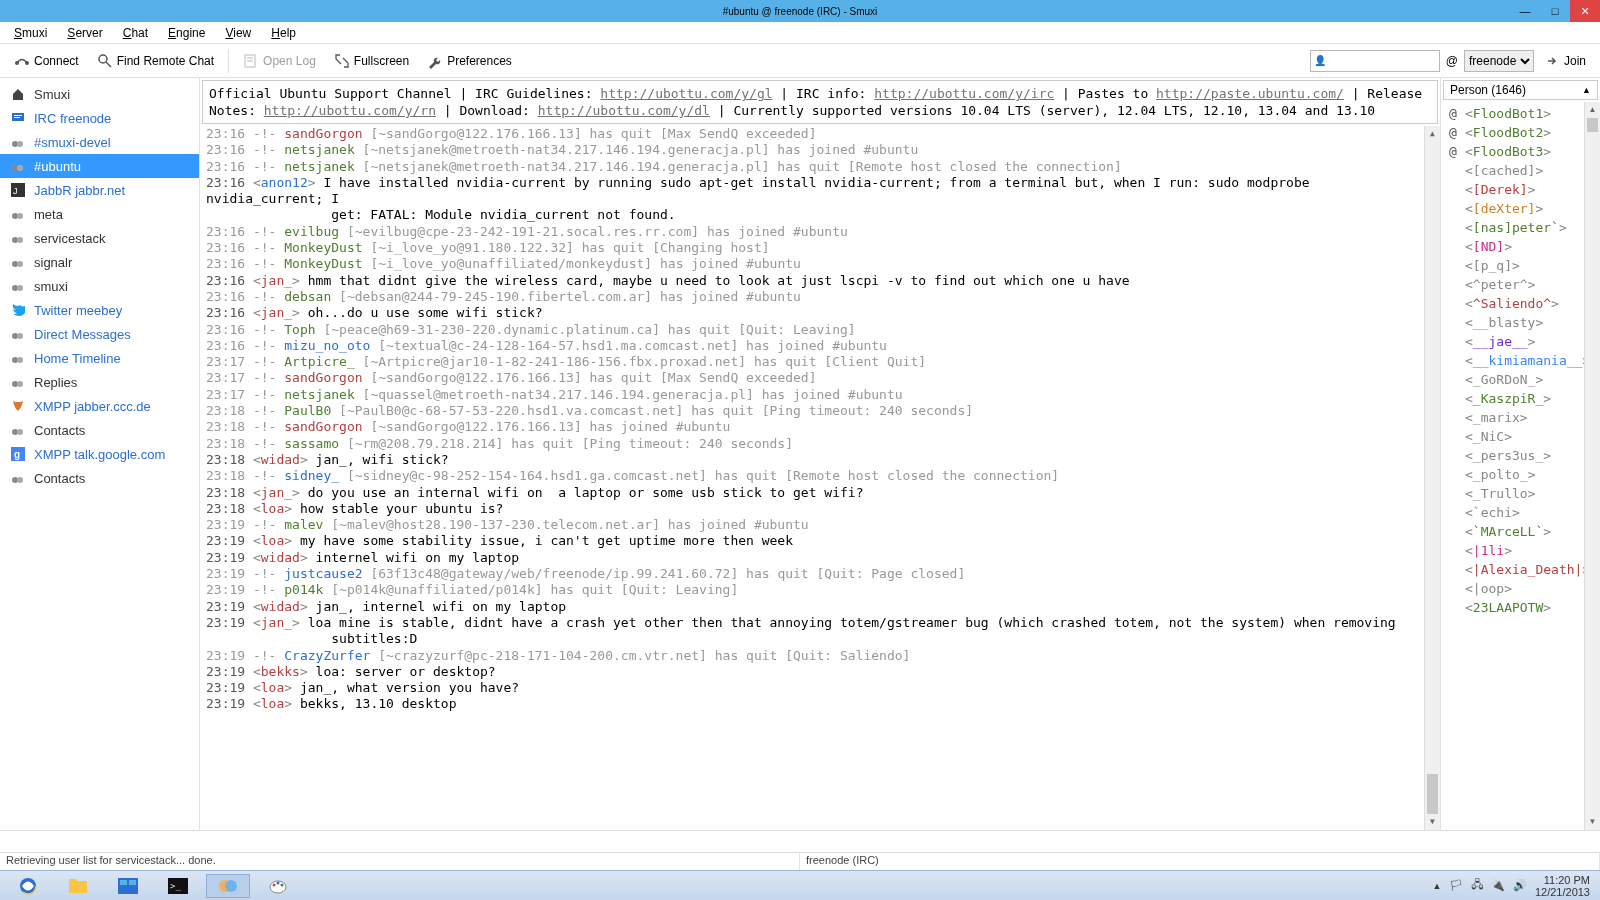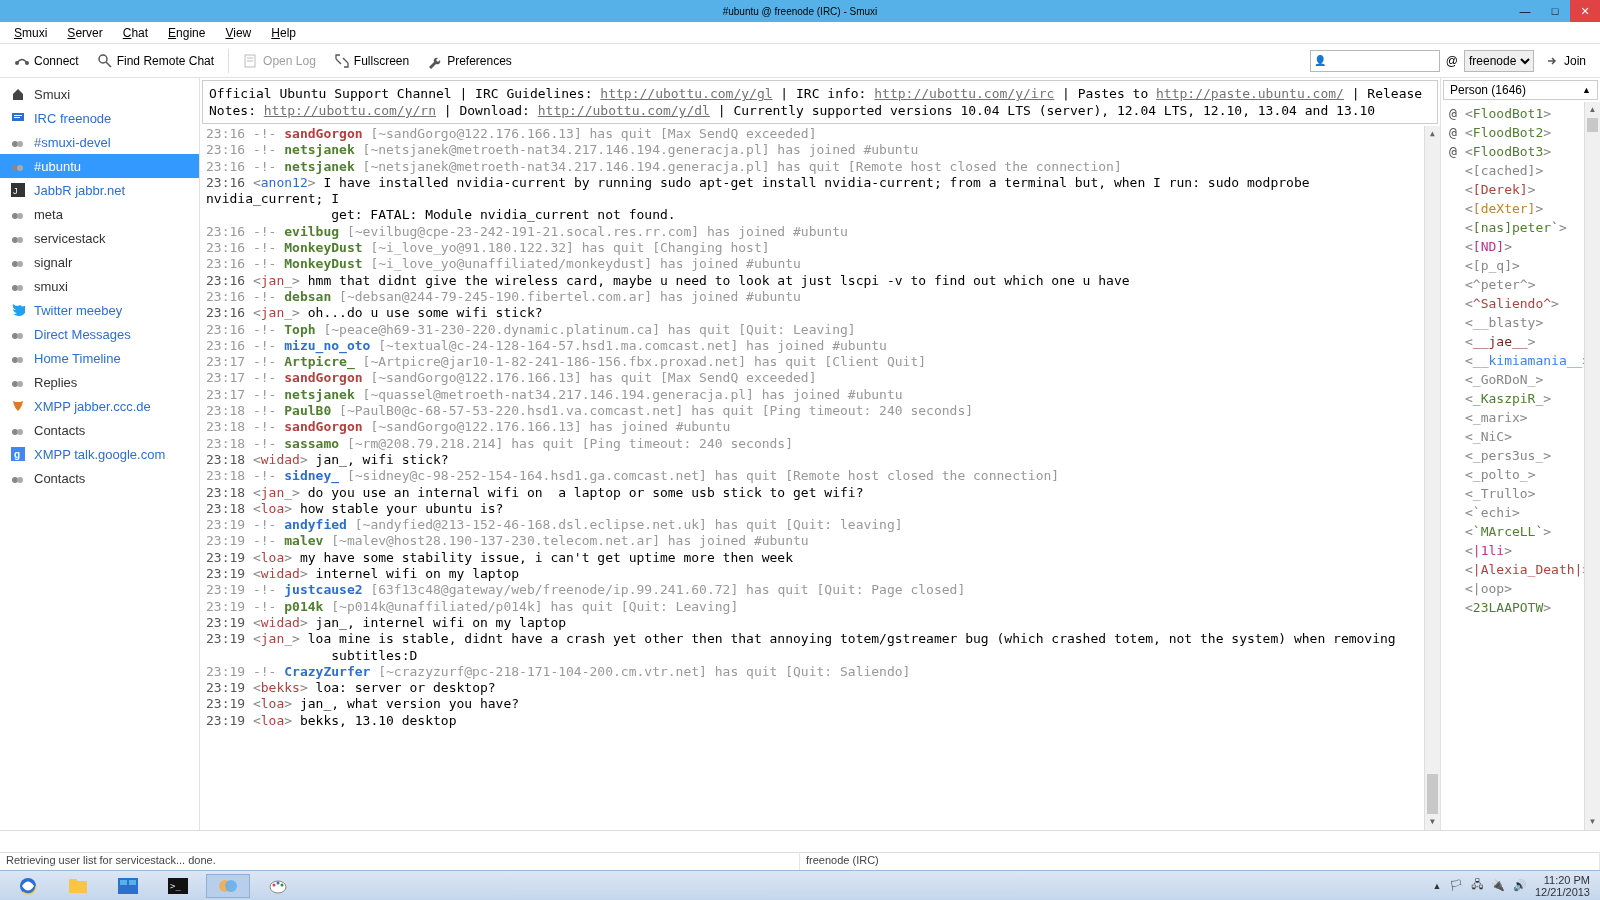--- a/index.html
+++ b/index.html
@@ -26,21 +26,21 @@
 .sidebar .item.blue { color: #2c6fcf; }
 .sidebar .item .sicon { width: 16px; height: 16px; display: inline-flex; align-items: center; justify-content: center; font-size: 12px; }
 .chatcol { flex: 1; display: flex; flex-direction: column; position: relative; min-width: 0; }
 .topic { border: 1px solid #ccc; margin: 2px; padding: 4px 6px; font-family: "Consolas", "DejaVu Sans Mono", monospace; font-size: 13px; line-height: 17px; white-space: normal; word-wrap: break-word; }
 .topic a { color: #737373; text-decoration: underline; }
 .chatlog { flex: 1; overflow: hidden; padding: 0 6px; font-family: "Consolas", "DejaVu Sans Mono", monospace; font-size: 13px; line-height: 16.3px; position: relative; }
 .chatlog .line { white-space: pre-wrap; }
 .chatlog .sys { color: #999; }
 .chatlog .ts { color: #555; }
 .chatlog .nick { color: #888; }
-.chatlog .snick { font-weight: bold; }
+.chatlog .snick { font-weight: normal; }
 .scrollbar-v { position: absolute; right: 0; top: 0; bottom: 0; width: 16px; background: #f0f0f0; border-left: 1px solid #ddd; }
 .scrollbar-v .vthumb { position: absolute; left: 2px; right: 2px; background: #c8c8c8; height: 40px; bottom: 16px; }
 .scrollbar-v .varr { position: absolute; left:0; right:0; height:16px; text-align:center; font-size:8px; color:#666; line-height:16px; }
 .userpanel { width: 160px; border-left: 1px solid #e1e1e1; display: flex; flex-direction: column; }
 .userpanel .uhead { border: 1px solid #ccc; margin: 2px; padding: 2px 6px; font-size: 12px; display: flex; align-items: center; justify-content: space-between; }
 .userpanel .ulist { flex: 1; overflow: hidden; padding: 2px 0; position: relative; }
 .userpanel .urow { display: flex; align-items: center; padding: 2px 8px; gap: 6px; font-family: "Consolas", monospace; font-size: 13px; }
 .userpanel .urow .op { width: 10px; color: #555; }
 .inputbar { height: 22px; border-top: 1px solid #ddd; padding: 2px 4px; }
 .inputbar input { width: 100%; height: 18px; border: 1px solid #fff; outline: none; font-size: 12px; }
@@ -315,21 +315,20 @@
         <div class="line sys"><span>23:17 -!- </span><span class="snick" style="color:#4f7f2f">Artpicre_</span><span> [~Artpicre@jar10-1-82-241-186-156.fbx.proxad.net] has quit [Client Quit]</span></div>
         <div class="line sys"><span>23:17 -!- </span><span class="snick" style="color:#b34040">sandGorgon</span><span> [~sandGorgo@122.176.166.13] has quit [Max SendQ exceeded]</span></div>
         <div class="line sys"><span>23:17 -!- </span><span class="snick" style="color:#4f7f2f">netsjanek</span><span> [~quassel@metroeth-nat34.217.146.194.generacja.pl] has joined #ubuntu</span></div>
         <div class="line sys"><span>23:18 -!- </span><span class="snick" style="color:#4f7f2f">PaulB0</span><span> [~PaulB0@c-68-57-53-220.hsd1.va.comcast.net] has quit [Ping timeout: 240 seconds]</span></div>
         <div class="line sys"><span>23:18 -!- </span><span class="snick" style="color:#b34040">sandGorgon</span><span> [~sandGorgo@122.176.166.13] has joined #ubuntu</span></div>
         <div class="line sys"><span>23:18 -!- </span><span class="snick" style="color:#4f7f2f">sassamo</span><span> [~rm@208.79.218.214] has quit [Ping timeout: 240 seconds]</span></div>
         <div class="line"><span class="ts">23:18 </span><span class="nick">&lt;</span><span style="color:#b34040">widad</span><span class="nick">&gt;</span> <span>jan_, wifi stick?</span></div>
         <div class="line sys"><span>23:18 -!- </span><span class="snick" style="color:#2c6fcf">sidney_</span><span> [~sidney@c-98-252-154-164.hsd1.ga.comcast.net] has quit [Remote host closed the connection]</span></div>
         <div class="line"><span class="ts">23:18 </span><span class="nick">&lt;</span><span style="color:#b34040">jan_</span><span class="nick">&gt;</span> <span>do you use an internal wifi on  a laptop or some usb stick to get wifi?</span></div>
         <div class="line"><span class="ts">23:18 </span><span class="nick">&lt;</span><span style="color:#b34040">loa</span><span class="nick">&gt;</span> <span>how stable your ubuntu is?</span></div>
-        <div class="line sys"><span>23:19 -!- </span><span class="snick" style="color:#2c6fcf">andyfied</span><span> [~andyfied@213-152-46-168.dsl.eclipse.net.uk] has quit [Quit: leaving]</span></div>
         <div class="line sys"><span>23:19 -!- </span><span class="snick" style="color:#4f7f2f">malev</span><span> [~malev@host28.190-137-230.telecom.net.ar] has joined #ubuntu</span></div>
         <div class="line"><span class="ts">23:19 </span><span class="nick">&lt;</span><span style="color:#b34040">loa</span><span class="nick">&gt;</span> <span>my have some stability issue, i can't get uptime more then week</span></div>
         <div class="line"><span class="ts">23:19 </span><span class="nick">&lt;</span><span style="color:#b34040">widad</span><span class="nick">&gt;</span> <span>internel wifi on my laptop</span></div>
         <div class="line sys"><span>23:19 -!- </span><span class="snick" style="color:#2c6fcf">justcause2</span><span> [63f13c48@gateway/web/freenode/ip.99.241.60.72] has quit [Quit: Page closed]</span></div>
         <div class="line sys"><span>23:19 -!- </span><span class="snick" style="color:#4f7f2f">p014k</span><span> [~p014k@unaffiliated/p014k] has quit [Quit: Leaving]</span></div>
         <div class="line"><span class="ts">23:19 </span><span class="nick">&lt;</span><span style="color:#b34040">widad</span><span class="nick">&gt;</span> <span>jan_, internel wifi on my laptop</span></div>
         <div class="line"><span class="ts">23:19 </span><span class="nick">&lt;</span><span style="color:#b34040">jan_</span><span class="nick">&gt;</span> <span>loa mine is stable, didnt have a crash yet other then that annoying totem/gstreamer bug (which crashed totem, not the system) when removing
                 subtitles:D</span></div>
         <div class="line sys"><span>23:19 -!- </span><span class="snick" style="color:#2c6fcf">CrazyZurfer</span><span> [~crazyzurf@pc-218-171-104-200.cm.vtr.net] has quit [Quit: Saliendo]</span></div>
         <div class="line"><span class="ts">23:19 </span><span class="nick">&lt;</span><span style="color:#b34040">bekks</span><span class="nick">&gt;</span> <span>loa: server or desktop?</span></div>
@@ -392,21 +391,21 @@
         <div class="urow">
           <span class="op"></span>
           <span><span style="color:#888">&lt;</span><span style="color:#b34040">^Saliendo^</span><span style="color:#888">&gt;</span></span>
         </div>
         <div class="urow">
           <span class="op"></span>
           <span><span style="color:#888">&lt;</span><span style="color:#888">__blasty</span><span style="color:#888">&gt;</span></span>
         </div>
         <div class="urow">
           <span class="op"></span>
-          <span><span style="color:#888">&lt;</span><span style="color:#7f1d1d">__jae__</span><span style="color:#888">&gt;</span></span>
+          <span><span style="color:#888">&lt;</span><span style="color:#6d28d9">__jae__</span><span style="color:#888">&gt;</span></span>
         </div>
         <div class="urow">
           <span class="op"></span>
           <span><span style="color:#888">&lt;</span><span style="color:#3b82f6">__kimiamania__</span><span style="color:#888">&gt;</span></span>
         </div>
         <div class="urow">
           <span class="op"></span>
           <span><span style="color:#888">&lt;</span><span style="color:#888">_GoRDoN_</span><span style="color:#888">&gt;</span></span>
         </div>
         <div class="urow">

